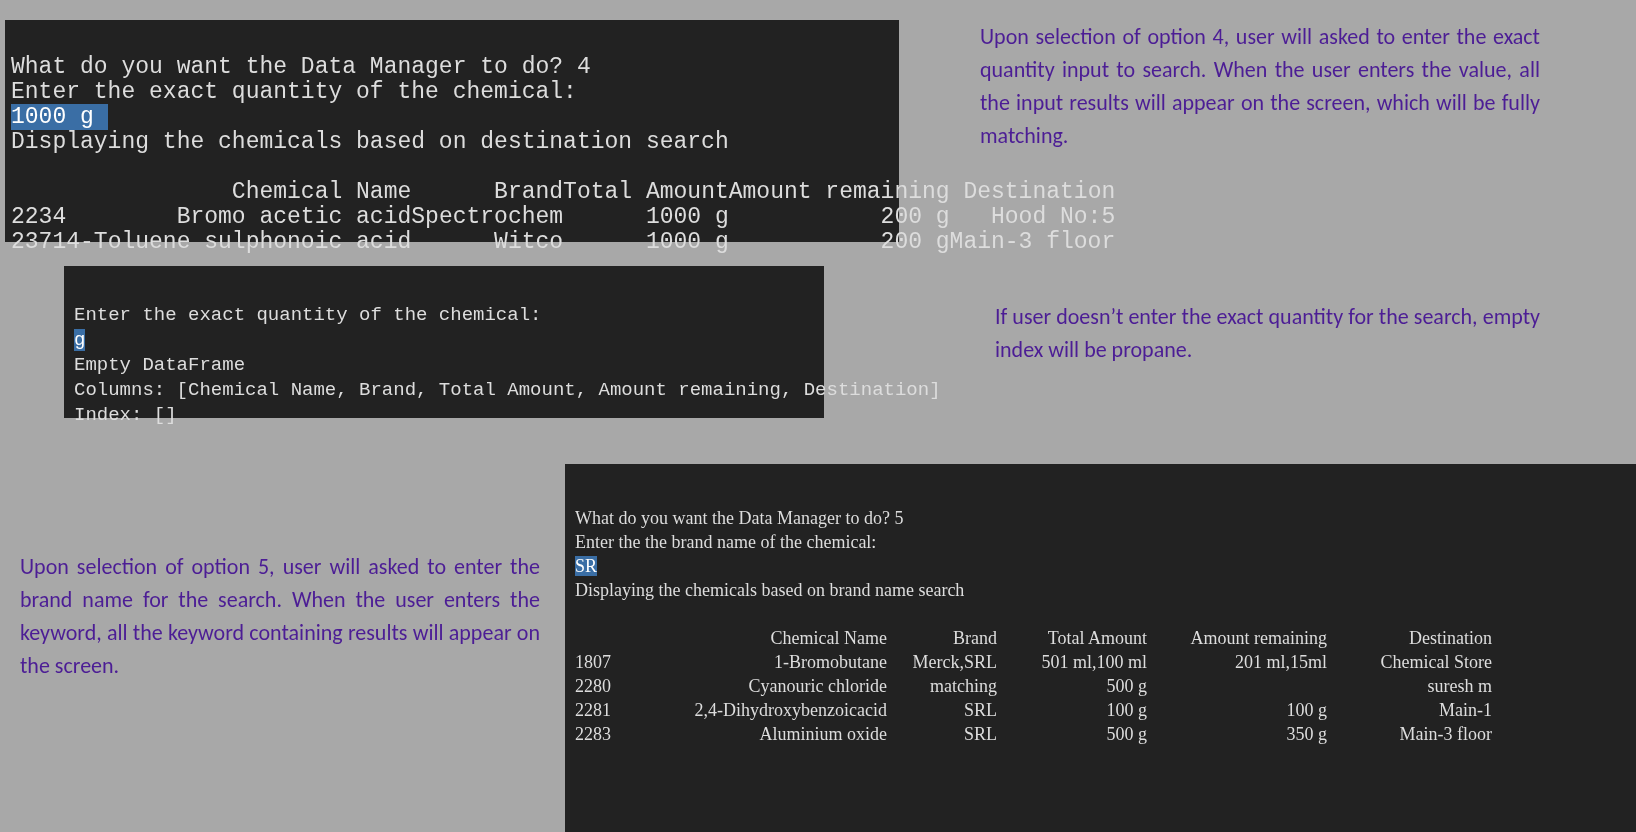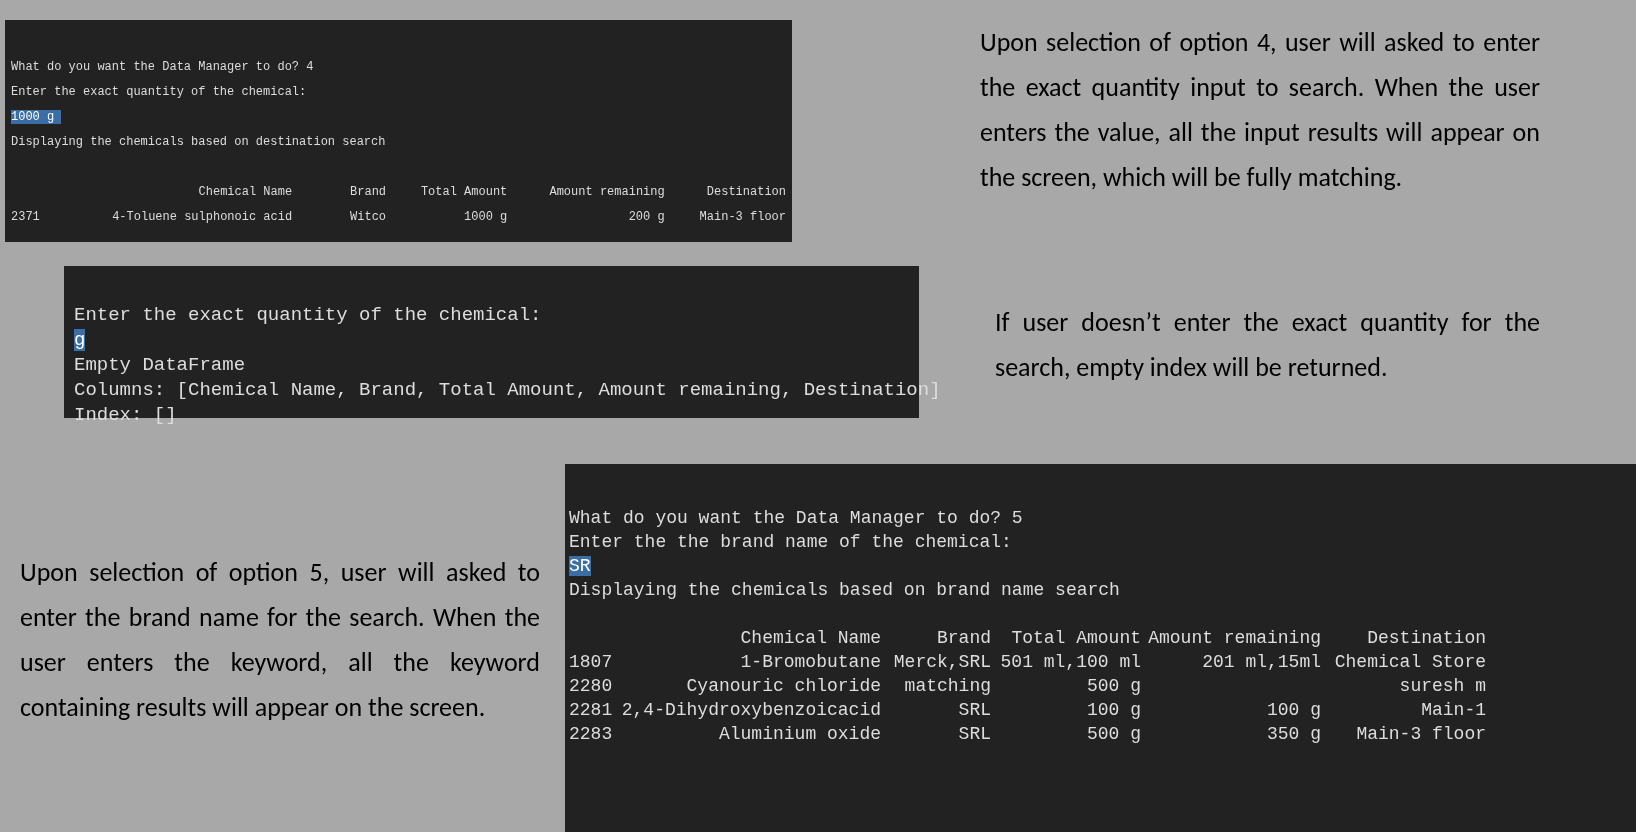--- a/index.html
+++ b/index.html
@@ -16,53 +16,54 @@
     background: #222;
     color: #ddd;
     font-family: Consolas, "Courier New", monospace;
     position: absolute;
     white-space: pre;
     box-sizing: border-box;
   }
   .term1 {
     left: 5px;
     top: 20px;
-    width: 787px;
+    width: 894px;
     height: 222px;
-    font-size: 12px;
+    font-size: 23px;
     line-height: 25px;
     padding: 10px 6px 6px 6px;
   }
   .term2 {
     left: 64px;
     top: 266px;
-    width: 855px;
+    width: 760px;
     height: 152px;
     font-size: 19px;
     line-height: 25px;
     padding: 12px 10px 8px 10px;
   }
   .term3 {
     left: 565px;
     top: 464px;
     width: 1071px;
     font-size: 18px;
     line-height: 24px;
-    padding: 18px 12px 6px 4px;
+    padding: 18px 12px 6px 10px;
     height: 368px;
+    font-family: Liberation Serif, serif;
   }
   .highlight {
     background: #3a6ea5;
     color: #fff;
   }
   .caption {
     position: absolute;
-    color: #000000;
-    font-size: 26px;
-    line-height: 45px;
+    color: #4c1d95;
+    font-size: 22px;
+    line-height: 33px;
     text-align: justify;
     text-align-last: left;
   }
   .caption:not(.cap3) {
     text-justify: inter-word;
   }
   .cap1 { left: 980px; top: 20px; width: 560px; }
   .cap2 { left: 995px; top: 300px; width: 545px; }
   .cap3 { left: 20px; top: 550px; width: 520px; }
   .tbl { display: table; border-collapse: collapse; }
@@ -74,20 +75,21 @@
 <body>
 
 <div class="terminal term1">
 <span>What do you want the Data Manager to do? 4</span>
 <span>Enter the exact quantity of the chemical:</span>
 <span class="highlight">1000 g </span>
 <span>Displaying the chemicals based on destination search</span>
 <span> </span>
 <div class="tbl">
 <div class="tr"><span class="td" style="width:50px"></span><span class="td" style="width:270px">Chemical Name</span><span class="td" style="width:125px">Brand</span><span class="td" style="width:140px">Total Amount</span><span class="td" style="width:180px">Amount remaining</span><span class="td" style="width:140px">Destination</span></div>
+<div class="tr"><span class="td h1">2234</span><span class="td">Bromo acetic acid</span><span class="td">Spectrochem</span><span class="td">1000 g</span><span class="td">200 g</span><span class="td">Hood No:5</span></div>
 <div class="tr"><span class="td h1">2371</span><span class="td">4-Toluene sulphonoic acid</span><span class="td">Witco</span><span class="td">1000 g</span><span class="td">200 g</span><span class="td">Main-3 floor</span></div>
 </div></div>
 
 <div class="terminal term2">
 <span>Enter the exact quantity of the chemical:</span>
 <span class="highlight">g</span>
 <span>Empty DataFrame</span>
 <span>Columns: [Chemical Name, Brand, Total Amount, Amount remaining, Destination]</span>
 <span>Index: []</span>
 </div>
@@ -100,14 +102,14 @@
 <span> </span>
 <div class="tbl">
 <div class="tr"><span class="td" style="width:50px"></span><span class="td" style="width:262px">Chemical Name</span><span class="td" style="width:110px">Brand</span><span class="td" style="width:150px">Total Amount</span><span class="td" style="width:180px">Amount remaining</span><span class="td" style="width:165px">Destination</span></div>
 <div class="tr"><span class="td h1">1807</span><span class="td">1-Bromobutane</span><span class="td">Merck,SRL</span><span class="td">501 ml,100 ml</span><span class="td">201 ml,15ml</span><span class="td">Chemical Store</span></div>
 <div class="tr"><span class="td h1">2280</span><span class="td">Cyanouric chloride</span><span class="td">matching</span><span class="td">500 g</span><span class="td"></span><span class="td">suresh m</span></div>
 <div class="tr"><span class="td h1">2281</span><span class="td">2,4-Dihydroxybenzoicacid</span><span class="td">SRL</span><span class="td">100 g</span><span class="td">100 g</span><span class="td">Main-1</span></div>
 <div class="tr"><span class="td h1">2283</span><span class="td">Aluminium oxide</span><span class="td">SRL</span><span class="td">500 g</span><span class="td">350 g</span><span class="td">Main-3 floor</span></div>
 </div></div>
 
 <div class="caption cap1">Upon selection of option 4, user will asked to enter the exact quantity input to search. When the user enters the value, all the input results will appear on the screen, which will be fully matching.</div>
-<div class="caption cap2">If user doesn’t enter the exact quantity for the search, empty index will be returned.</div>
+<div class="caption cap2">If user doesn’t enter the exact quantity for the search, empty index will be propane.</div>
 <div class="caption cap3">Upon selection of option 5, user will asked to enter the brand name for the search. When the user enters the keyword, all the keyword containing results will appear on the screen.</div>
 
 </body></html>

